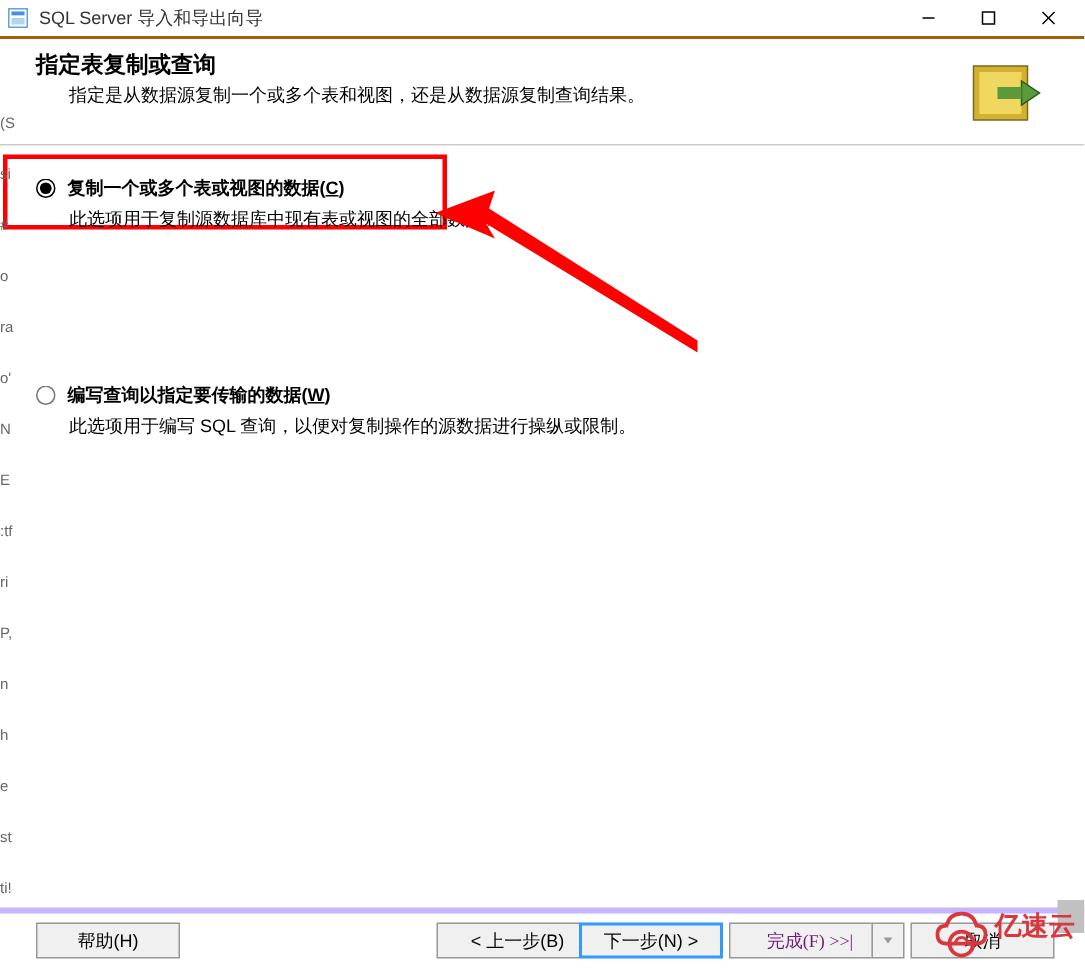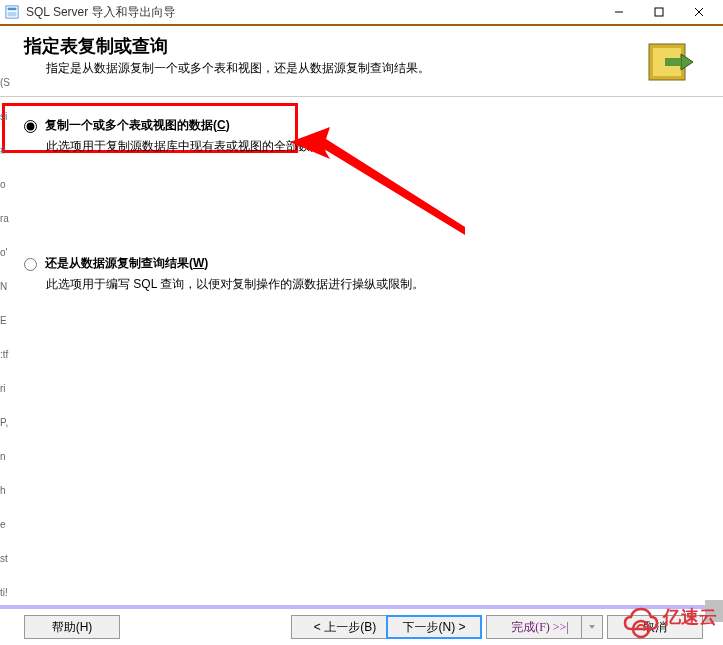--- a/index.html
+++ b/index.html
@@ -7,27 +7,27 @@
     
     .titlebar { height: 26px; border-bottom: 2px solid #a16207; display: flex; align-items: center; padding: 0 4px; background: #fff; }
     .titlebar-icon { width: 16px; height: 16px; margin-right: 6px; display: flex; align-items: center; justify-content: center; }
     .titlebar-icon svg { width: 14px; height: 14px; }
     .titlebar-title { flex: 1; font-size: 12px; color: #333; }
     .titlebar-buttons { display: flex; }
     .titlebar-btn { width: 40px; height: 24px; display: flex; align-items: center; justify-content: center; cursor: pointer; }
     
     .header { padding: 8px 24px 6px 24px; border-bottom: 1px solid #ccc; display: flex; align-items: flex-start; background: #fff; min-height: 64px; }
     .header-text { flex: 1; }
-    .header-title { font-weight: bold; font-size: 18px; margin-bottom: 2px; }
+    .header-title { font-weight: bold; font-size: 15px; margin-bottom: 2px; }
     .header-subtitle { font-size: 12px; color: #000; padding-left: 22px; }
     .header-icon { width: 56px; height: 56px; margin-left: 8px; }
     
     .content { padding: 20px 24px; height: 506px; position: relative; }
     .option-group { margin-bottom: 100px; position: relative; }
-    .option-row { display: flex; align-items: center; }
+    .option-row { display: flex; align-items: flex-start; }
     .radio { margin-top: 2px; margin-right: 8px; accent-color: #000; }
     .option-label { font-weight: bold; font-size: 12px; }
     .underline { text-decoration: underline; }
     .option-desc { font-size: 12px; margin-top: 4px; margin-left: 22px; color: #000; }
     
     .highlight-box { position: absolute; border: 3px solid #ff0000; }
     
     .arrow-svg { position: absolute; pointer-events: none; }
     
     .footer { position: absolute; bottom: 0; left: 0; right: 0; border-top: 4px solid #c4b5fd; padding: 8px 20px; display: flex; align-items: center; background: #fff; height: 40px; }
@@ -106,21 +106,21 @@
         <span>复制一个或多个表或视图的数据(</span><span class="underline">C</span><span>)</span>
       </label>
     </div>
     <div class="option-desc">此选项用于复制源数据库中现有表或视图的全部数据。</div>
   </div>
 
   <div class="option-group" style="margin-top:26px;">
     <div class="option-row">
       <input type="radio" name="mode" class="radio" style="">
       <label class="option-label">
-        <span>还是从数据源复制查询结果(</span><span class="underline">W</span><span>)</span>
+        <span>编写查询以指定要传输的数据(</span><span class="underline">W</span><span>)</span>
       </label>
     </div>
     <div class="option-desc">此选项用于编写 SQL 查询，以便对复制操作的源数据进行操纵或限制。</div>
   </div>
 
   <svg class="arrow-svg" style="left:290px; top:30px; width:180px; height:120px;" viewBox="0 0 180 120">
     <defs>
       <linearGradient id="arrowgrad" x1="0%" y1="0%" x2="100%" y2="0%">
         <stop offset="0%" stop-color="#ff0000"></stop>
         <stop offset="100%" stop-color="#ff0000"></stop>

